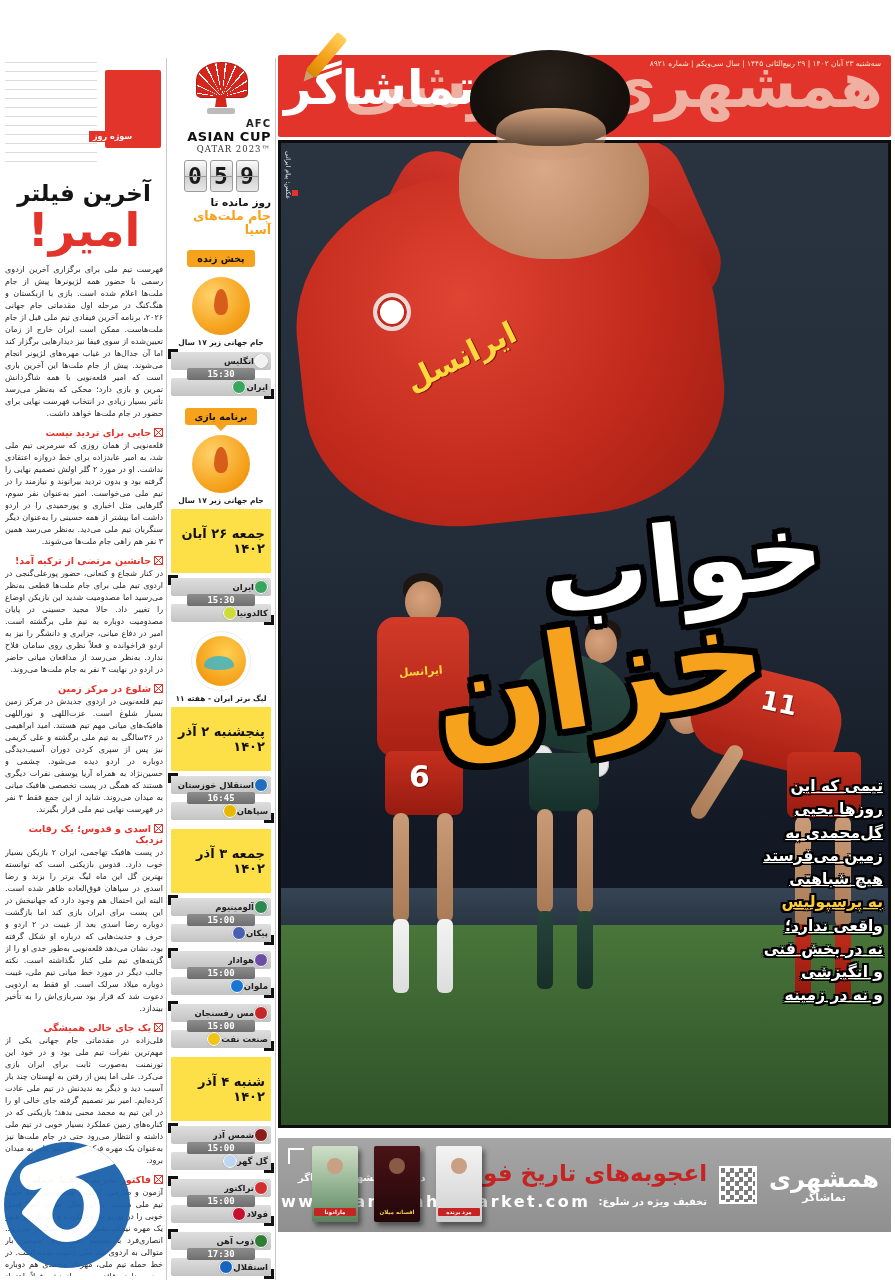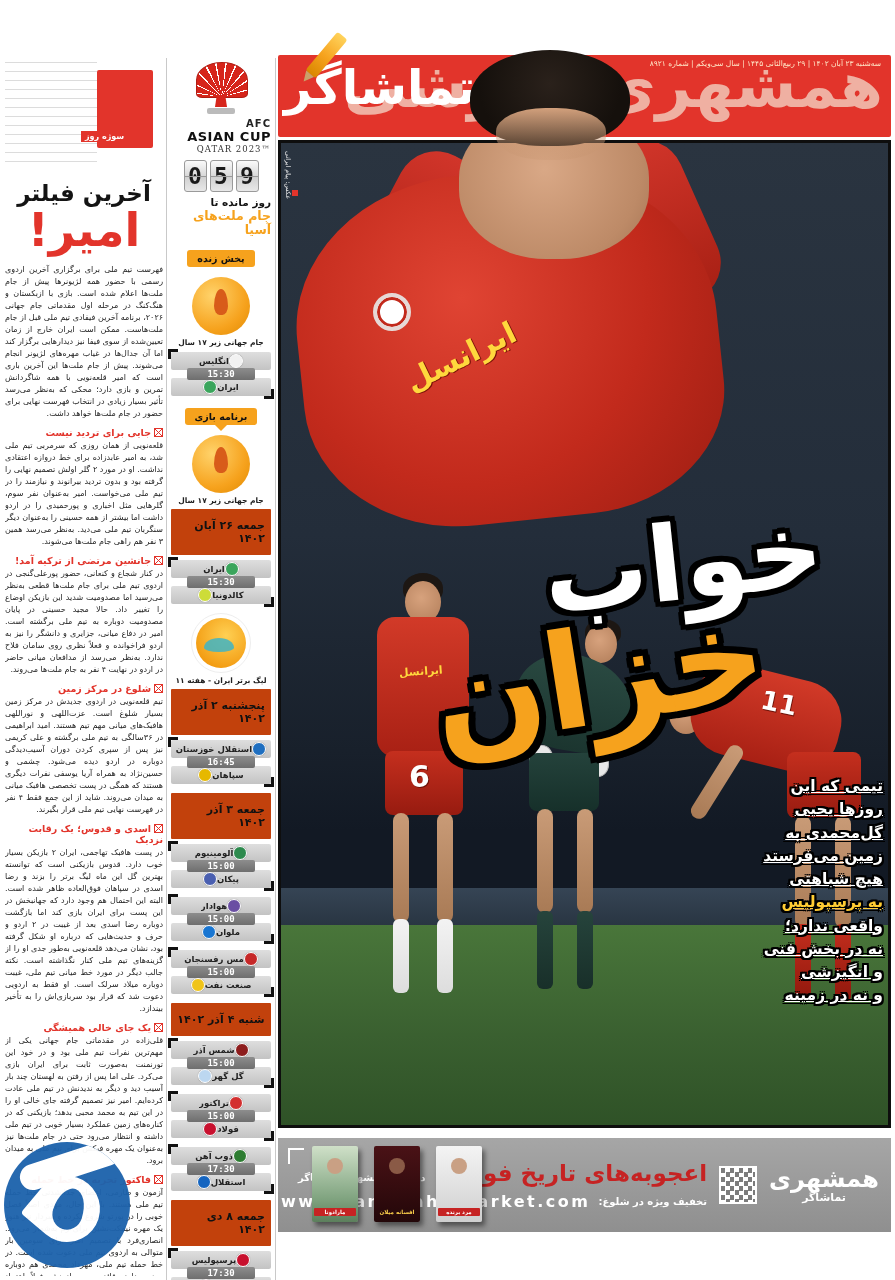--- a/index.html
+++ b/index.html
@@ -14,21 +14,21 @@
   .m-date{position:absolute;right:10px;top:4px;font-size:7.5px;color:#ffe9c9;direction:rtl;z-index:3;}
   .pencil{position:absolute;left:320px;top:30px;width:13px;height:50px;border-radius:3px;
           background:linear-gradient(180deg,#ffd35c,#f6a21d 55%,#d98700);transform:rotate(40deg);z-index:3;}
   .pencil::after{content:"";position:absolute;left:1px;bottom:-10px;border-left:5px solid transparent;
           border-right:5px solid transparent;border-top:10px solid #caa06a;}
   
   .left-col{position:absolute;left:5px;top:58px;width:158px;height:1218px;overflow:hidden;direction:rtl;}
   .lc-head{position:relative;height:112px;direction:ltr;}
   .rule-lines{position:absolute;left:0;top:4px;width:92px;height:100px;
               background:repeating-linear-gradient(180deg,#dcdcdc 0 1px,transparent 1px 9px);}
-  .red-square{position:absolute;right:10px;top:12px;width:56px;height:78px;background:#e2342b;border-radius:2px;}
+  .red-square{position:absolute;right:2px;top:12px;width:56px;height:78px;background:#e2342b;border-radius:2px;}
   .kicker{position:absolute;left:-16px;bottom:6px;color:#fff;font-size:8px;font-weight:bold;
           background:#e2342b;padding:1px 4px;}
   .hl-top{font-size:23px;font-weight:900;color:#141414;text-align:center;margin:10px 0 0;}
   .hl-main{font-size:46px;font-weight:900;color:#e2342b;text-align:center;margin:0 0 10px;line-height:1.05;}
   .lead,.sec-body{font-size:8px;line-height:1.5;text-align:justify;color:#1c1c1c;margin:0 0 7px;}
   .sec-head{color:#e2342b;font-size:9.5px;font-weight:bold;margin:6px 0 2px;}
   .bullet{display:inline-block;width:7px;height:7px;border:1.5px solid #e2342b;margin-left:3px;
           position:relative;top:1px;background:
           linear-gradient(45deg,transparent 43%,#e2342b 43% 57%,transparent 57%),
           linear-gradient(-45deg,transparent 43%,#e2342b 43% 57%,transparent 57%);}
@@ -61,29 +61,29 @@
   .comp-logo{width:58px;height:58px;border-radius:50%;margin:6px auto 3px;position:relative;}
   .u17{background:radial-gradient(circle at 35% 32%,#ffd36b,#f6a21d 62%,#e08900);}
   .u17::after{content:"";position:absolute;left:22px;top:12px;width:14px;height:26px;background:#d85c1a;
               border-radius:50% 50% 40% 40%/65% 65% 35% 35%;}
   .ipl{background:#fff;border:1px solid #eee;}
   .ipl::before{content:"";position:absolute;inset:4px;border-radius:50%;
                background:radial-gradient(circle at 60% 35%,#ffd053,#f39c12 75%);}
   .ipl::after{content:"";position:absolute;left:12px;top:24px;width:30px;height:14px;background:#3fb4c4;
               border-radius:50% 50% 50% 50%/70% 70% 30% 30%;opacity:.85;}
   .comp-cap{font-size:7.5px;font-weight:bold;color:#222;text-align:center;direction:rtl;}
-  .date-chip{background:#c2410c;color:#111;font-size:11px;font-weight:bold;width:fit-content;
-             margin:4px auto;padding:10px 6px;direction:rtl;border-radius:1px;}
+  .date-chip{background:#fde047;color:#111;font-size:13px;font-weight:bold;width:fit-content;
+             margin:4px auto;padding:17px 6px;direction:rtl;border-radius:1px;}
   .match{position:relative;margin:5px 0 9px;}
   .match::before{content:"";position:absolute;left:-3px;top:-3px;width:7px;height:7px;
                  border-left:3px solid #111;border-top:3px solid #111;}
   .match::after{content:"";position:absolute;right:-3px;bottom:-3px;width:7px;height:7px;
                 border-right:3px solid #111;border-bottom:3px solid #111;}
   .bar{height:18px;background:linear-gradient(#dedede,#c3c3c3);display:flex;align-items:center;
-       justify-content:center;border-radius:2px;padding:0 3px;font-size:8.5px;font-weight:bold;
+       justify-content:flex-end;border-radius:2px;padding:0 3px;font-size:8.5px;font-weight:bold;
        color:#222;direction:ltr;}
   .bar .tname{direction:rtl;white-space:nowrap;overflow:hidden;}
   .club{width:12px;height:12px;border-radius:50%;border:1px solid #fff;flex:none;box-shadow:0 0 1px #888;}
   .tbar{height:12px;width:68%;margin:-2px auto;position:relative;z-index:1;border-radius:2px;
         background:linear-gradient(#8d8d8d,#6e6e6e);color:#fff;font-weight:bold;font-size:9px;
         display:flex;align-items:center;justify-content:center;font-family:"DejaVu Sans Mono",monospace;}
   
   .photo{position:absolute;left:278px;top:140px;width:613px;height:988px;border:3px solid #0e0e0e;
          box-sizing:border-box;overflow:hidden;z-index:1;
          background:linear-gradient(180deg,#2a3440 0%,#232d3a 40%,#18202b 62%,#121924 70%);}

